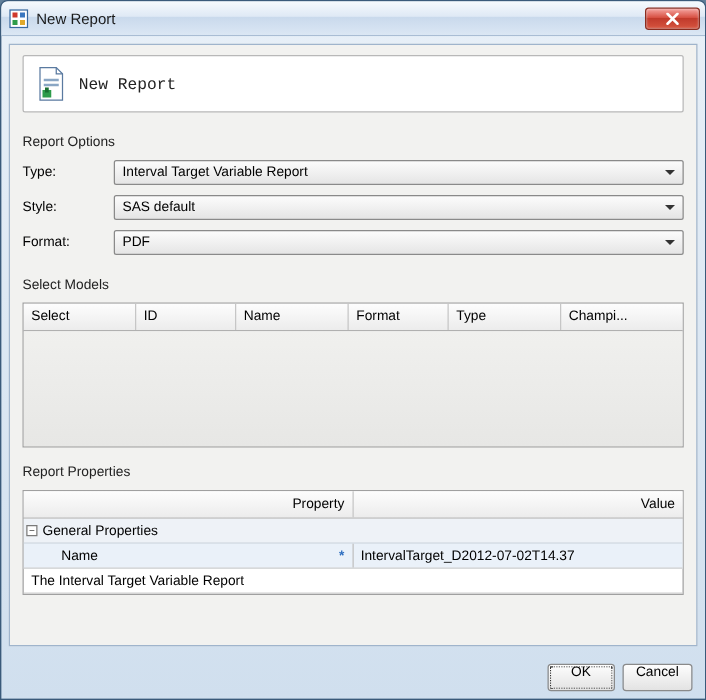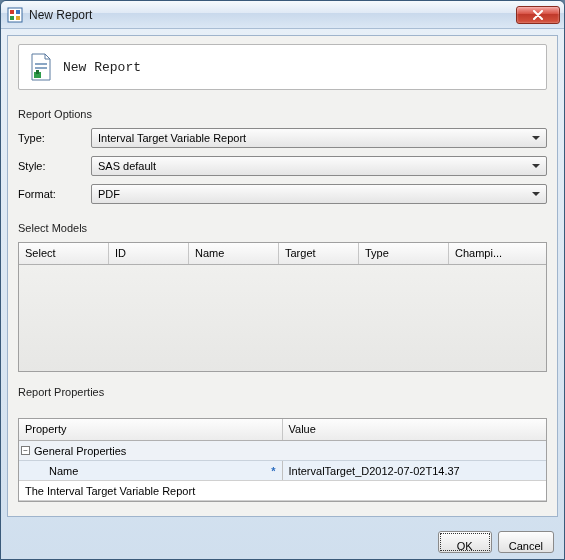--- a/index.html
+++ b/index.html
@@ -109,21 +109,21 @@
     width: 0; height: 0;
     border-left: 4px solid transparent;
     border-right: 4px solid transparent;
     border-top: 4px solid #333;
     margin-right: 2px;
   }
   .models-panel {
     border: 1px solid #a0a0a0;
     background: #f2f2f0;
     margin-top: 4px;
-    height: 130px;
+    height: 116px;
     display: flex;
     flex-direction: column;
   }
   .table-head {
     display: flex;
     background: linear-gradient(to bottom, #fdfdfd 0%, #ececec 100%);
     border-bottom: 1px solid #b0b0b0;
     height: 22px;
   }
   .th {
@@ -134,21 +134,22 @@
     overflow: hidden;
     text-overflow: ellipsis;
   }
   .table-body {
     flex: 1;
     background: linear-gradient(to bottom, #f0f0ee 0%, #e7e7e5 100%);
   }
   .props-panel {
     border: 1px solid #a0a0a0;
     background: #fff;
-    margin-top: 16px;
+    margin-top: 4px;
+    text-align: right;
   }
   .props-head {
     display: flex;
     background: linear-gradient(to bottom, #fdfdfd 0%, #ececec 100%);
     border-bottom: 1px solid #b0b0b0;
     height: 22px;
   }
   .props-head .th:first-child { width: 50%; }
   .props-head .th:last-child { flex: 1; border-right: none; }
   .group-row {
@@ -202,21 +203,21 @@
     gap: 6px;
     padding: 8px 10px 6px 0;
   }
   .btn {
     min-width: 54px;
     height: 22px;
     background: linear-gradient(to bottom, #fdfdfd 0%, #e3e3e3 100%);
     border: 1px solid #8a8a8a;
     border-radius: 3px;
     display: flex;
-    align-items: flex-end;
+    align-items: flex-start;
     justify-content: center;
     padding: 0 10px;
     color: #000;
   }
   .btn.focus {
     outline: 1px dotted #333;
     outline-offset: -3px;
   }
   .gap-top { margin-top: 14px; }
 </style>
@@ -283,21 +284,21 @@
         <span class="dd-arrow"></span>
       </div>
     </div>
 
     <div class="section-label gap-top">Select Models</div>
     <div class="models-panel">
       <div class="table-head">
         <div class="th" style="width:90px">Select</div>
         <div class="th" style="width:80px">ID</div>
         <div class="th" style="width:90px">Name</div>
-        <div class="th" style="width:80px">Target</div>
+        <div class="th" style="width:80px">Format</div>
         <div class="th" style="width:90px">Type</div>
         <div class="th" style="flex:1;border-right:none">Champi...</div>
       </div>
       <div class="table-body"></div>
     </div>
 
     <div class="section-label gap-top">Report Properties</div>
     <div class="props-panel">
       <div class="props-head">
         <div class="th">Property</div>

